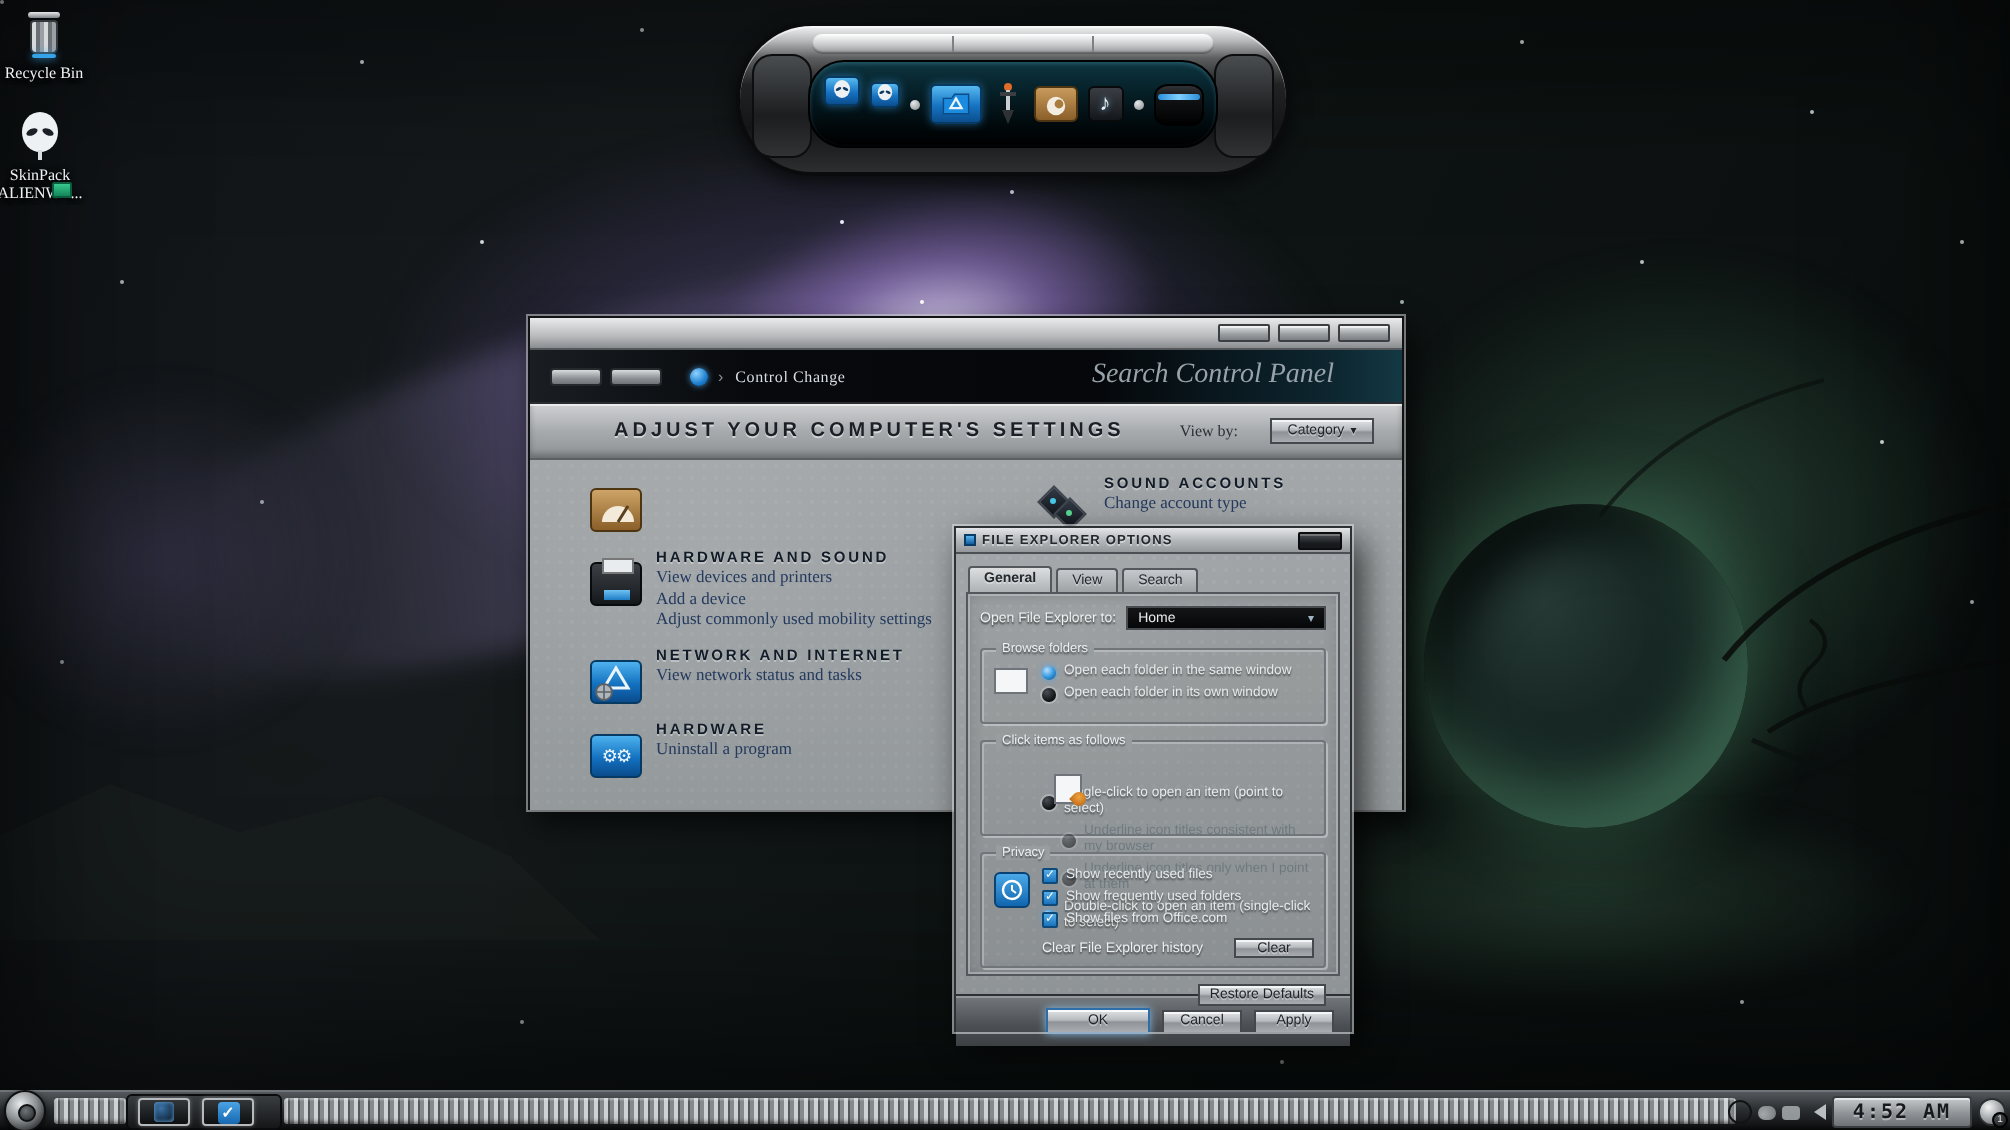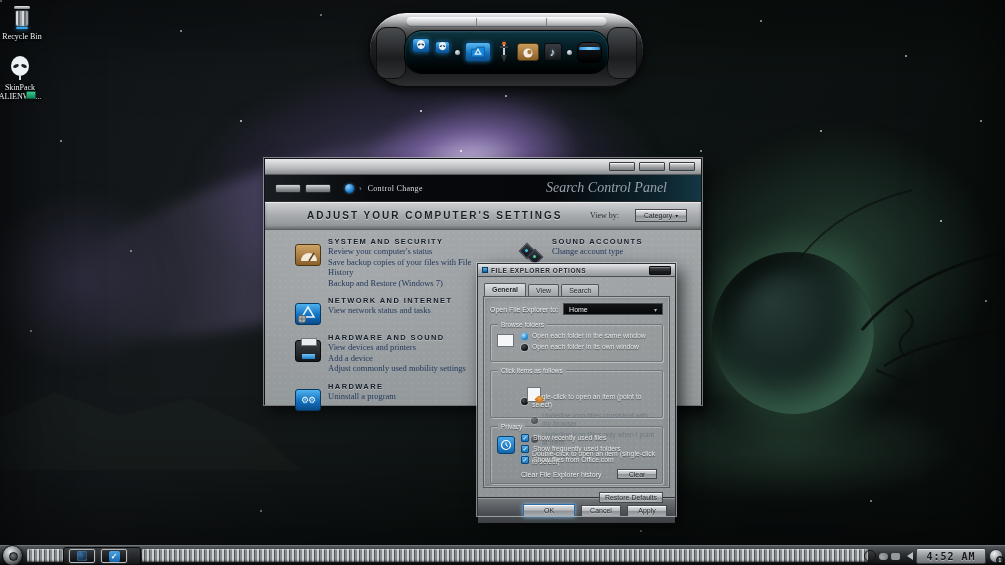--- a/index.html
+++ b/index.html
@@ -344,47 +344,41 @@
     </div>
     <div class="cp-body">
       <div class="cp-col-l">
         <div class="cat">
           <div class="cat-icon ico-sys">
             <svg width="24" height="18" viewBox="0 0 24 18" style="margin:2px 0 0 1px;">
                 <path d="M4,14 A8,8 0 0 1 20,14 Z" fill="#f3ead9"></path>
                 <line x1="12" y1="14" x2="17" y2="6" stroke="#5a3f1e" stroke-width="1.5"></line>
               </svg>
           </div>
+        </div>
+        <div class="cat">
+          <div class="cat-icon ico-hw"></div>
           <div class="cat-text">
-            <div class="cat-title">SYSTEM AND SECURITY</div>
-            <div class="cat-link">Review your computer's status</div>
-            <div class="cat-link" style="max-width:160px;">Save backup copies of your files with File History</div>
-            <div class="cat-link">Backup and Restore (Windows 7)</div>
+            <div class="cat-title">HARDWARE AND SOUND</div>
+            <div class="cat-link">View devices and printers</div>
+            <div class="cat-link">Add a device</div>
+            <div class="cat-link">Adjust commonly used mobility settings</div>
           </div>
         </div>
         <div class="cat">
           <div class="cat-icon ico-net">
             <svg width="24" height="20" viewBox="0 0 24 20">
                 <path d="M9,5 L15,15 L3,15 Z" transform="translate(3,-2)" fill="none" stroke="#eaf4fb" stroke-width="1.5"></path>
                 <circle cx="6" cy="15" r="4" fill="#aeb6bc" stroke="#5a6066"></circle>
                 <path d="M2,15 h8 M6,11 v8" stroke="#5a6066" stroke-width="0.8"></path>
               </svg>
           </div>
           <div class="cat-text">
             <div class="cat-title">NETWORK AND INTERNET</div>
             <div class="cat-link">View network status and tasks</div>
-          </div>
-        </div>
-        <div class="cat">
-          <div class="cat-icon ico-hw"></div>
-          <div class="cat-text">
-            <div class="cat-title">HARDWARE AND SOUND</div>
-            <div class="cat-link">View devices and printers</div>
-            <div class="cat-link">Add a device</div>
-            <div class="cat-link">Adjust commonly used mobility settings</div>
           </div>
         </div>
         <div class="cat">
           <div class="cat-icon ico-prog">
             <span>⚙⚙</span>
           </div>
           <div class="cat-text">
             <div class="cat-title">HARDWARE</div>
             <div class="cat-link">Uninstall a program</div>
           </div>

